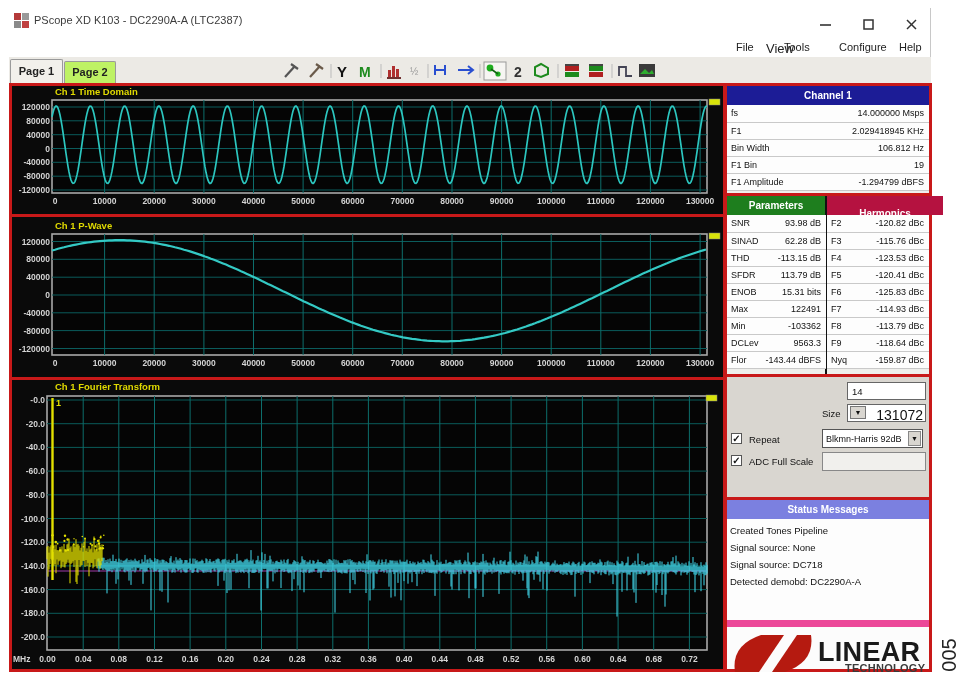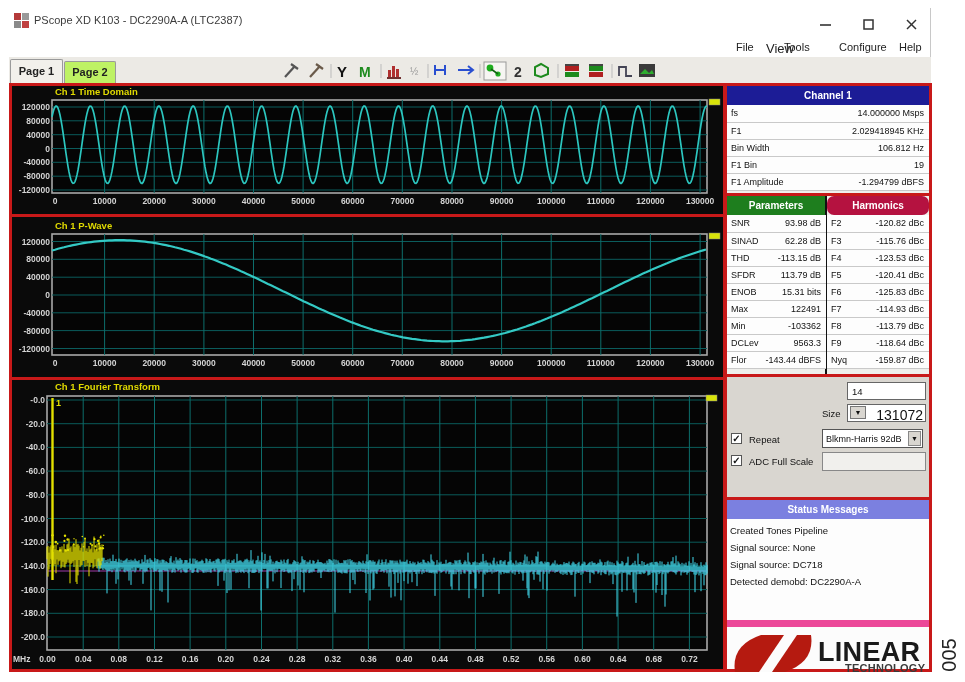--- a/index.html
+++ b/index.html
@@ -353,21 +353,21 @@
           </tr>
 <tr>
             <td>F1 Amplitude</td>
             <td class="v">-1.294799 dBFS</td>
           </tr>
 </tbody>
       </table>
     </div>
 <div class="abs red" style="left:723px;top:193px;width:209px;height:3px;"></div>
 <div class="hdr" style="left:727px;top:196px;width:98px;height:19px;background:#1e7e1e;padding-top:4px;">Parameters</div>
-<div class="hdr" style="left:827px;top:196px;width:102px;height:19px;background:#b51240;padding-top:4px;border-radius:7px;">Harmonics</div>
+<div class="hdr" style="left:827px;top:196px;width:116px;height:19px;background:#b51240;padding-top:12px;">Harmonics</div>
 <div class="abs" style="left:825px;top:196px;width:2px;height:178px;background:#111;"></div>
 <div class="abs" style="left:727px;top:215px;width:98px;height:159px;">
 <table class="itbl" style="width:98px;">
 <tbody>
           <tr>
             <td>SNR</td>
             <td class="v">93.98 dB</td>
           </tr>
 <tr>
             <td>SINAD</td>

